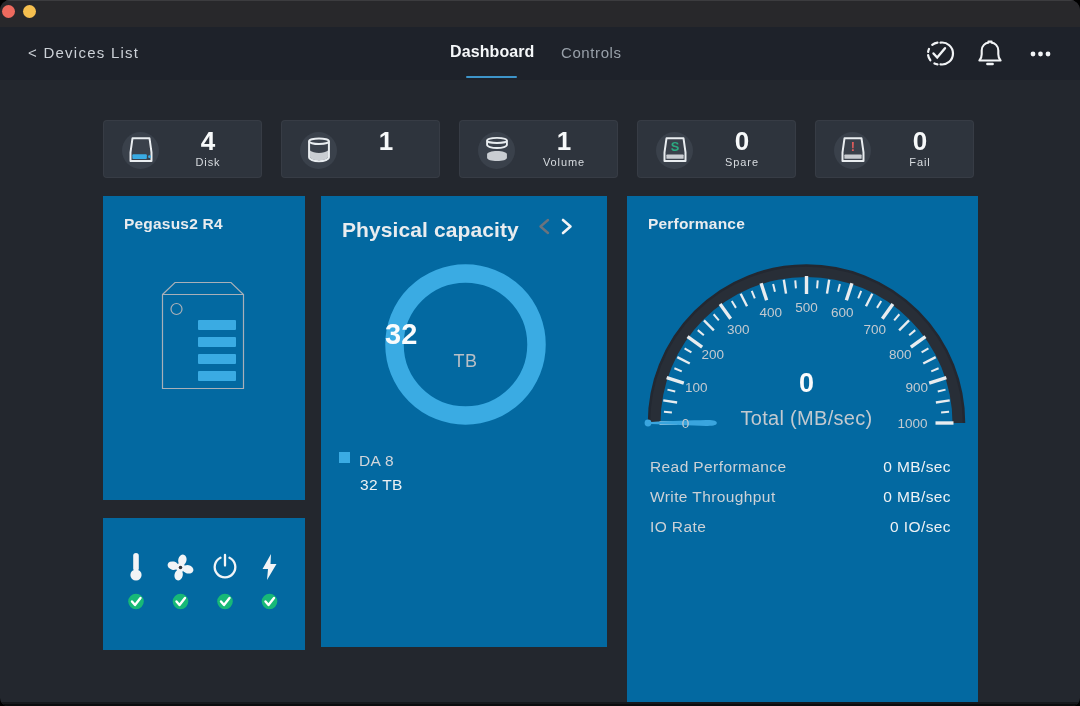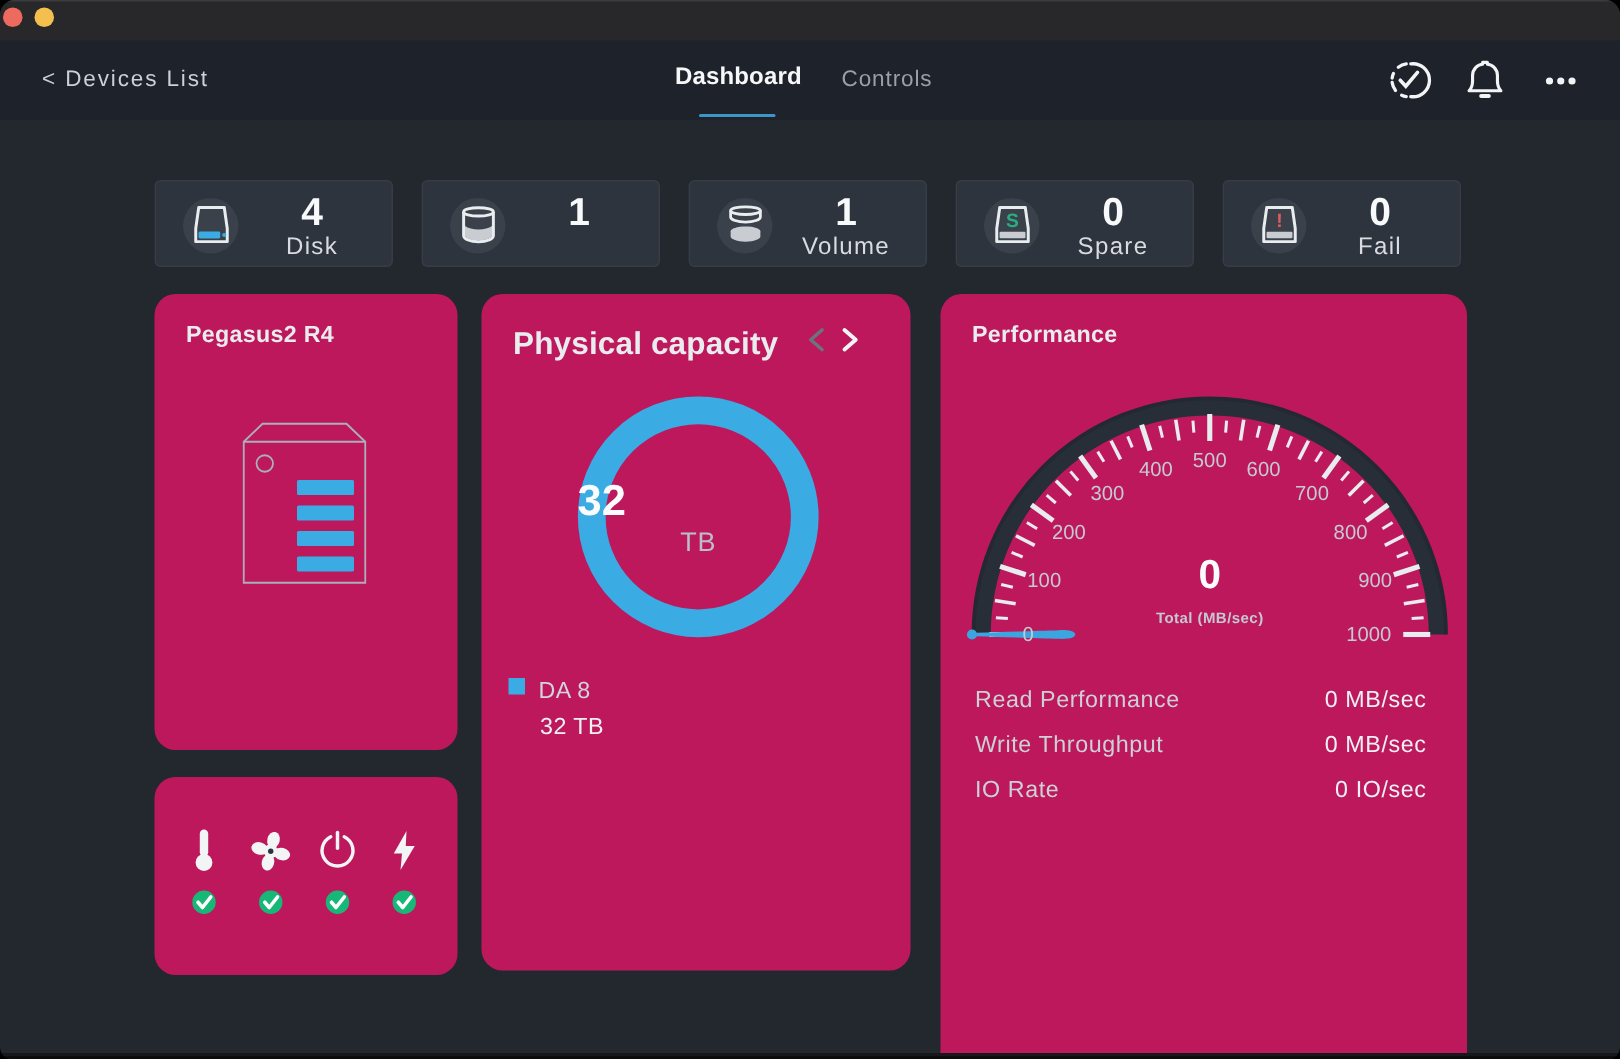--- a/index.html
+++ b/index.html
@@ -10,26 +10,26 @@
   .titlebar{position:absolute;left:0;top:0;width:1080px;height:27px;background:#28282b;}
   .dot{position:absolute;top:5px;width:13px;height:13px;border-radius:50%;}
   .dot.red{left:2px;background:#ed6a5e;}
   .dot.yellow{left:23px;background:#f5bf4f;}
   .navbar{position:absolute;left:0;top:27px;width:1080px;height:53px;background:#1e222a;}
   .back{position:absolute;left:28px;top:17px;font-size:15px;color:#ccd1d7;letter-spacing:1.25px;}
   .tab1{position:absolute;left:450px;top:16px;font-size:16px;font-weight:bold;color:#f5f7f9;letter-spacing:0.1px;}
   .tab2{position:absolute;left:561px;top:17px;font-size:15px;color:#98a0a9;letter-spacing:0.6px;}
   .underline{position:absolute;left:466px;top:48.5px;width:51px;height:2.6px;background:#3d94c9;border-radius:1.3px;}
   .navicons{position:absolute;right:0;top:0;}
-  .card{position:absolute;background:#be185d;border-radius:14px;}
+  .card{position:absolute;background:#0369a1;border-radius:0;}
   .statcard{position:absolute;top:120px;width:159px;height:58px;background:#2e343d;
             border:1px solid rgba(255,255,255,0.045);border-radius:4px;box-sizing:border-box;}
   .iconcircle{position:absolute;left:18px;top:11px;width:37px;height:37px;border-radius:50%;background:#3a414b;}
   .statnum{position:absolute;left:55px;top:126px;width:100px;text-align:center;font-size:26px;font-weight:bold;color:#f7f9fa;}
-  .statlab{position:absolute;left:55px;top:156px;width:100px;text-align:center;font-size:16px;color:#d8dce0;letter-spacing:0.9px;}
+  .statlab{position:absolute;left:55px;top:156px;width:100px;text-align:center;font-size:11px;color:#d8dce0;letter-spacing:0.9px;}
 </style>
 </head>
 <body>
 <div class="win">
 
   <div class="titlebar">
       <div style="position:absolute;left:0;top:0;width:100%;height:1px;background:#3c3c3f;border-radius:10px 10px 0 0;"></div>
     <div class="dot red"></div>
     <div class="dot yellow"></div>
   </div>
@@ -246,21 +246,21 @@
         <text x="111.31691073407313" y="137.6540286525061" text-anchor="middle" font-size="13.5" fill="#c4cad0" font-family="Liberation Sans">300</text>
         <text x="143.6540286525061" y="121.17744410976218" text-anchor="middle" font-size="13.5" fill="#c4cad0" font-family="Liberation Sans">400</text>
         <text x="179.5" y="115.5" text-anchor="middle" font-size="13.5" fill="#c4cad0" font-family="Liberation Sans">500</text>
         <text x="215.3459713474939" y="121.17744410976219" text-anchor="middle" font-size="13.5" fill="#c4cad0" font-family="Liberation Sans">600</text>
         <text x="247.68308926592687" y="137.6540286525061" text-anchor="middle" font-size="13.5" fill="#c4cad0" font-family="Liberation Sans">700</text>
         <text x="273.3459713474939" y="163.31691073407313" text-anchor="middle" font-size="13.5" fill="#c4cad0" font-family="Liberation Sans">800</text>
         <text x="289.8225558902378" y="195.6540286525061" text-anchor="middle" font-size="13.5" fill="#c4cad0" font-family="Liberation Sans">900</text>
         <text x="285.5" y="231.5" text-anchor="middle" font-size="13.5" fill="#c4cad0" font-family="Liberation Sans">1000</text>
       </svg>
     <div style="position:absolute;left:0px;top:172px;width:359px;text-align:center;font-size:27px;font-weight:bold;color:#fafbfc;">0</div>
-    <div style="position:absolute;left:0px;top:211px;width:359px;text-align:center;font-size:10px;color:#c3c9cf;letter-spacing:0.3px;font-weight:bold;">Total (MB/sec)</div>
+    <div style="position:absolute;left:0px;top:211px;width:359px;text-align:center;font-size:20px;color:#c3c9cf;letter-spacing:0.3px;">Total (MB/sec)</div>
     <div class="prow" style="position:absolute;left:23px;top:262px;font-size:15.5px;color:#ccd1d6;letter-spacing:0.4px;">Read Performance</div>
     <div class="prow" style="position:absolute;right:27px;top:262px;font-size:15.5px;color:#eef1f4;letter-spacing:0.4px;">0 MB/sec</div>
     <div class="prow" style="position:absolute;left:23px;top:292px;font-size:15.5px;color:#ccd1d6;letter-spacing:0.4px;">Write Throughput</div>
     <div class="prow" style="position:absolute;right:27px;top:292px;font-size:15.5px;color:#eef1f4;letter-spacing:0.4px;">0 MB/sec</div>
     <div class="prow" style="position:absolute;left:23px;top:322px;font-size:15.5px;color:#ccd1d6;letter-spacing:0.4px;">IO Rate</div>
     <div class="prow" style="position:absolute;right:27px;top:322px;font-size:15.5px;color:#eef1f4;letter-spacing:0.4px;">0 IO/sec</div>
   </div>
   <div style="position:absolute;left:0;bottom:2px;width:1080px;height:2px;background:#16181c;"></div>
   <div style="position:absolute;left:0;bottom:0;width:1080px;height:2px;background:#0b0c0e;"></div>
 </div>

